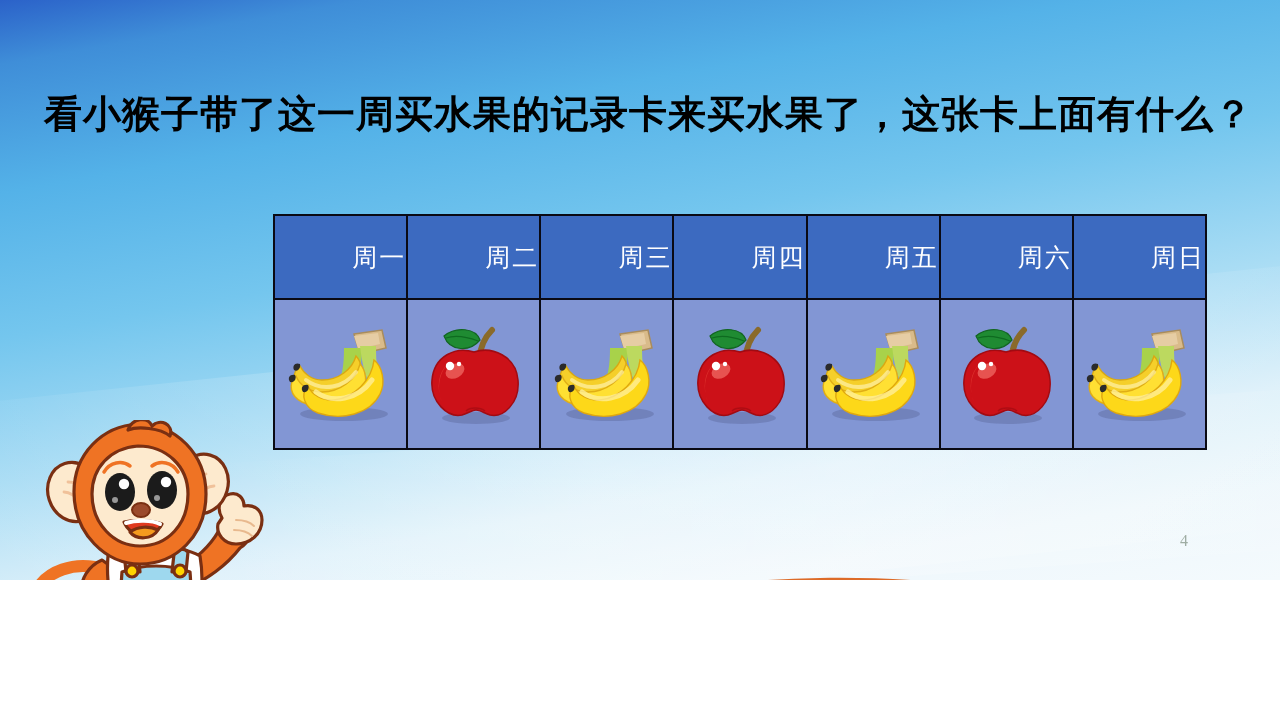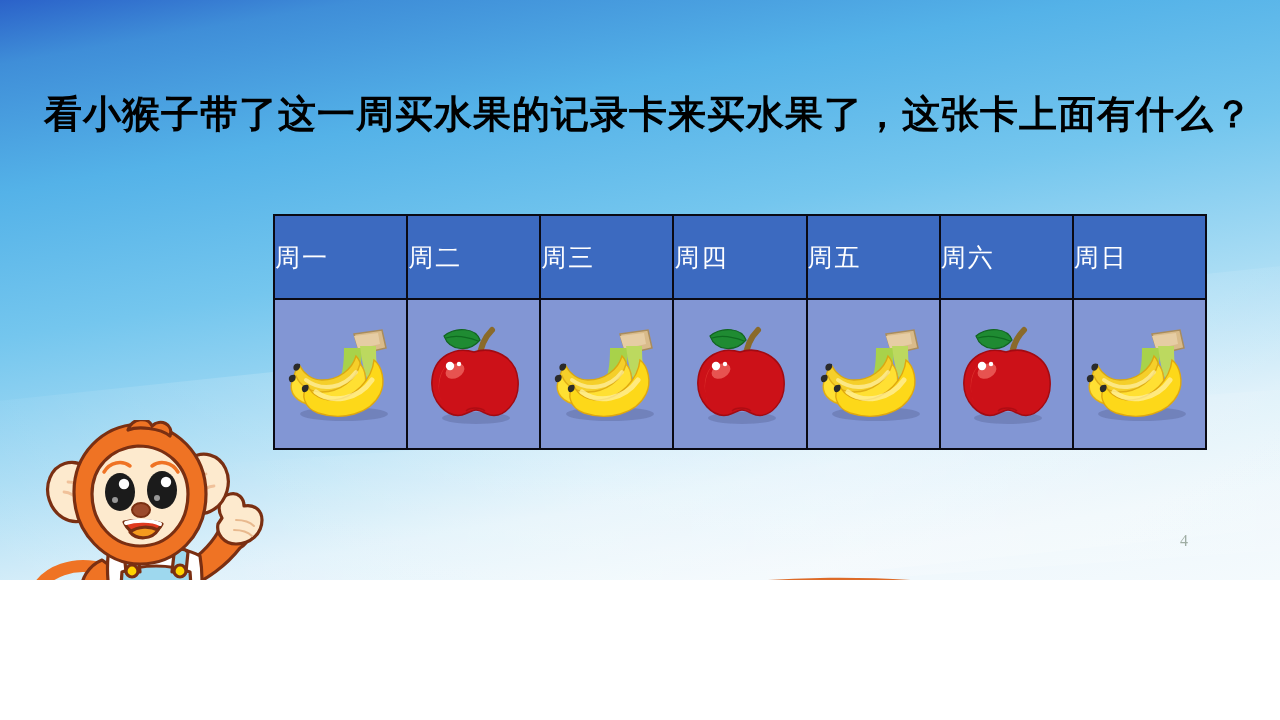--- a/index.html
+++ b/index.html
@@ -78,21 +78,21 @@
     border: 2px solid #0a0a14;
     padding: 0;
     margin: 0;
   }
   .card-table thead th {
     height: 82px;
     background: #3c6ac0;
     color: #ffffff;
     font-size: 25px;
     font-weight: normal;
-    text-align: left;
+    text-align: right;
     vertical-align: middle;
     letter-spacing: 2px;
     font-family: "Liberation Serif", "DejaVu Serif", serif;
   }
   .card-table tbody td {
     height: 148px;
     background: #8296d4;
     text-align: center;
     vertical-align: middle;
   }

